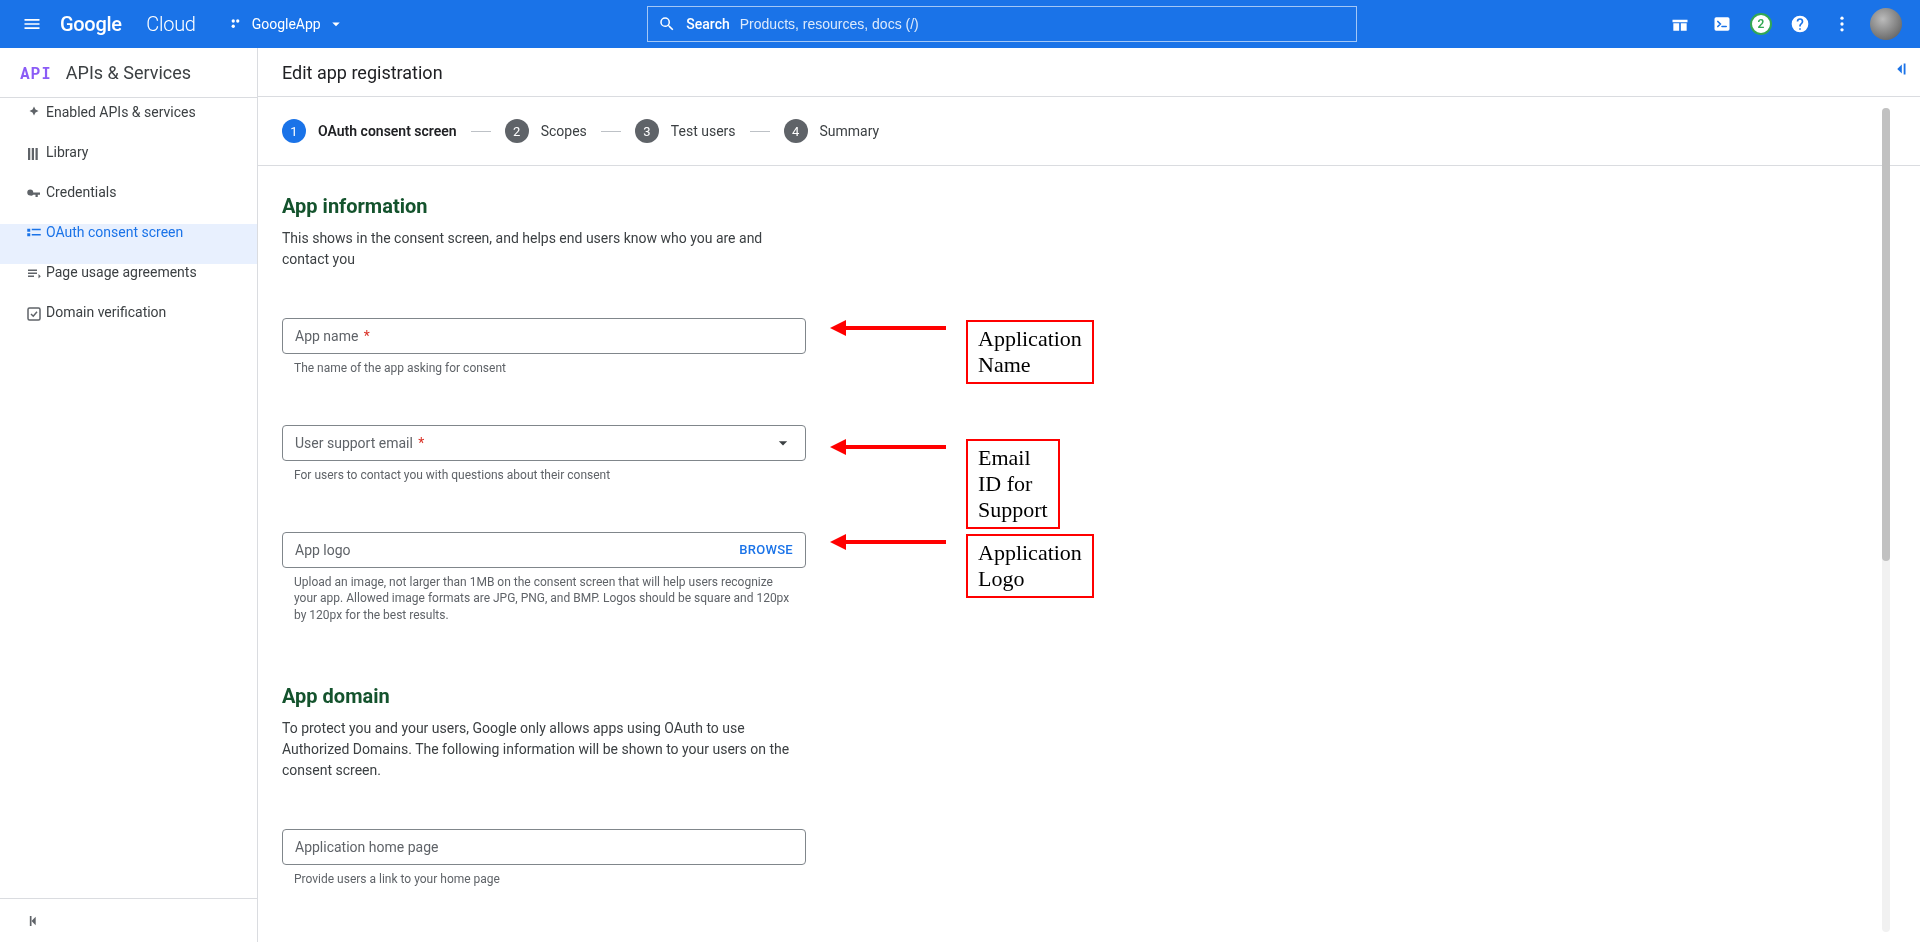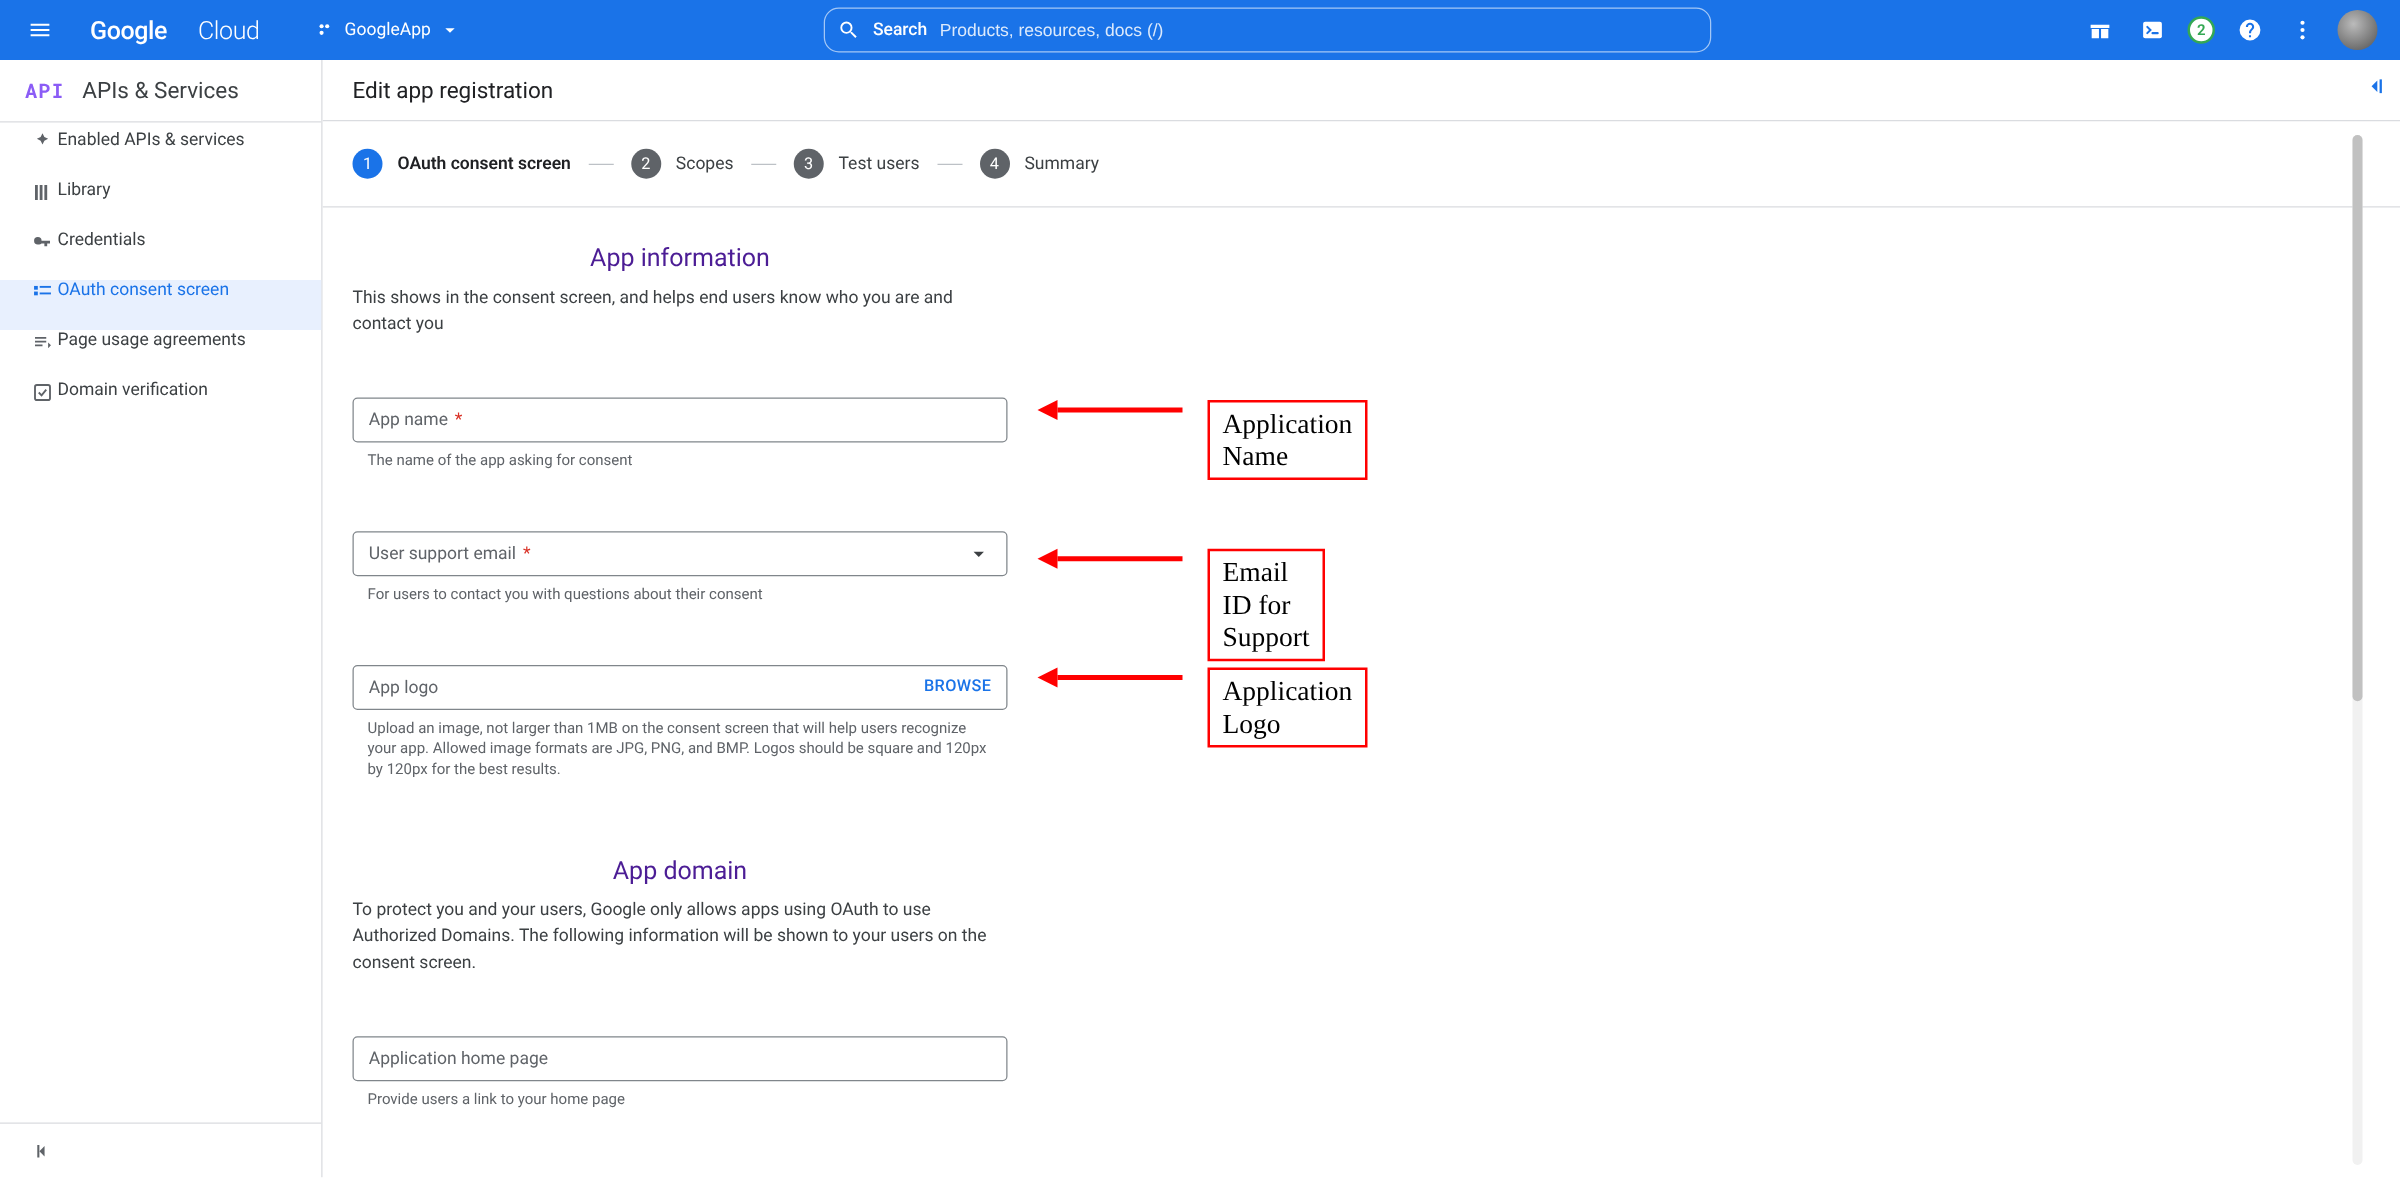--- a/index.html
+++ b/index.html
@@ -1,31 +1,31 @@
 <!DOCTYPE html>
 <html><head>
 <meta charset="utf-8">
 <style>
   * { box-sizing: border-box; margin: 0; padding: 0; }
   body { font-family: 'Google Sans', Roboto, Arial, sans-serif; font-size: 14px; color: #202124; background: #fff; overflow-x: hidden; }
 
   
   .header {
     height: 48px; background: #1a73e8; display: flex; align-items: center;
-    padding: 0 12px; color: #fff; gap: 20px;
+    padding: 0 12px; color: #fff; gap: 8px;
   }
   .header .hamburger { width: 40px; height: 40px; display:flex; align-items:center; justify-content:center; cursor:pointer; border-radius:50%; }
   .header .logo { display:flex; align-items:center; gap:0; font-size:20px; letter-spacing:-0.3px; }
   .header .logo .g { font-weight:500; }
   .header .logo .cloud { font-weight:300; margin-left:20px; }
   .header .project-picker { display:flex; align-items:center; gap:6px; margin-left:18px; font-size:14px; cursor:pointer; padding:4px 6px; border-radius:4px;}
   .header .project-picker .dots { width:18px; height:18px; }
   .header .search-wrap { flex:1; display:flex; justify-content:center; }
   .header .search {
-    width: 710px; height:36px; border:1px solid rgba(255,255,255,0.6); border-radius:12px;
+    width: 710px; height:36px; border:1px solid rgba(255,255,255,0.6); border-radius:0;
     display:flex; align-items:center; padding:0 10px; gap:10px; color:#fff;
   }
   .header .search input {
     background:transparent; border:none; outline:none; color:#fff; font-size:14px; flex:1;
   }
   .header .search input::placeholder { color: rgba(255,255,255,0.85); }
   .header .search .label { font-weight:500; font-size:14px; }
   .header .right { display:flex; align-items:center; gap:14px; margin-left:12px; margin-right:6px;}
   .header .right .icon-btn { width:28px; height:28px; display:flex; align-items:center; justify-content:center; cursor:pointer; }
   .header .badge-circle { width:22px; height:22px; border-radius:50%; border:2px solid #34a853; background:#fff; color:#34a853; font-size:12px; font-weight:600; display:flex; align-items:center; justify-content:center;}
@@ -56,21 +56,21 @@
   .stepper { display:flex; align-items:center; gap:14px; padding:22px 24px; border-bottom:1px solid #dadce0; }
   .step { display:flex; align-items:center; gap:12px; font-size:14px; color:#3c4043;}
   .step .num { width:24px; height:24px; border-radius:50%; background:#5f6368; color:#fff; display:flex; align-items:center; justify-content:center; font-size:13px;}
   .step.active .num { background:#1a73e8; }
   .step.active .lbl { font-weight:600; color:#202124;}
   .step-sep { width:20px; height:1px; background:#bdc1c6;}
 
   
   .form-area { padding: 28px 24px 40px 24px; max-width: 1300px; position:relative;}
   .form-col { width: 524px; }
-  h2.section { font-size:20px; font-weight:400; color:#4c1d95; margin-bottom:10px;text-align:center;}
+  h2.section { font-size:20px; font-weight:700; color:#14532d; margin-bottom:10px;}
   p.desc { font-size:14px; color:#3c4043; line-height:1.5; max-width: 510px;}
   
   .field { margin-top:26px; }
   .field .input-wrap {
     border:1px solid #80868b; border-radius:4px; height:36px; display:flex; align-items:center;
     padding:0 12px; position:relative; background:#fff;margin-top:48px;
   }
   .field .input-wrap .placeholder { color:#5f6368; font-size:14px; flex:1;}
   .field .input-wrap .req { color:#d93025; margin-left:2px;}
   .field .input-wrap .dd { color:#3c4043; }

